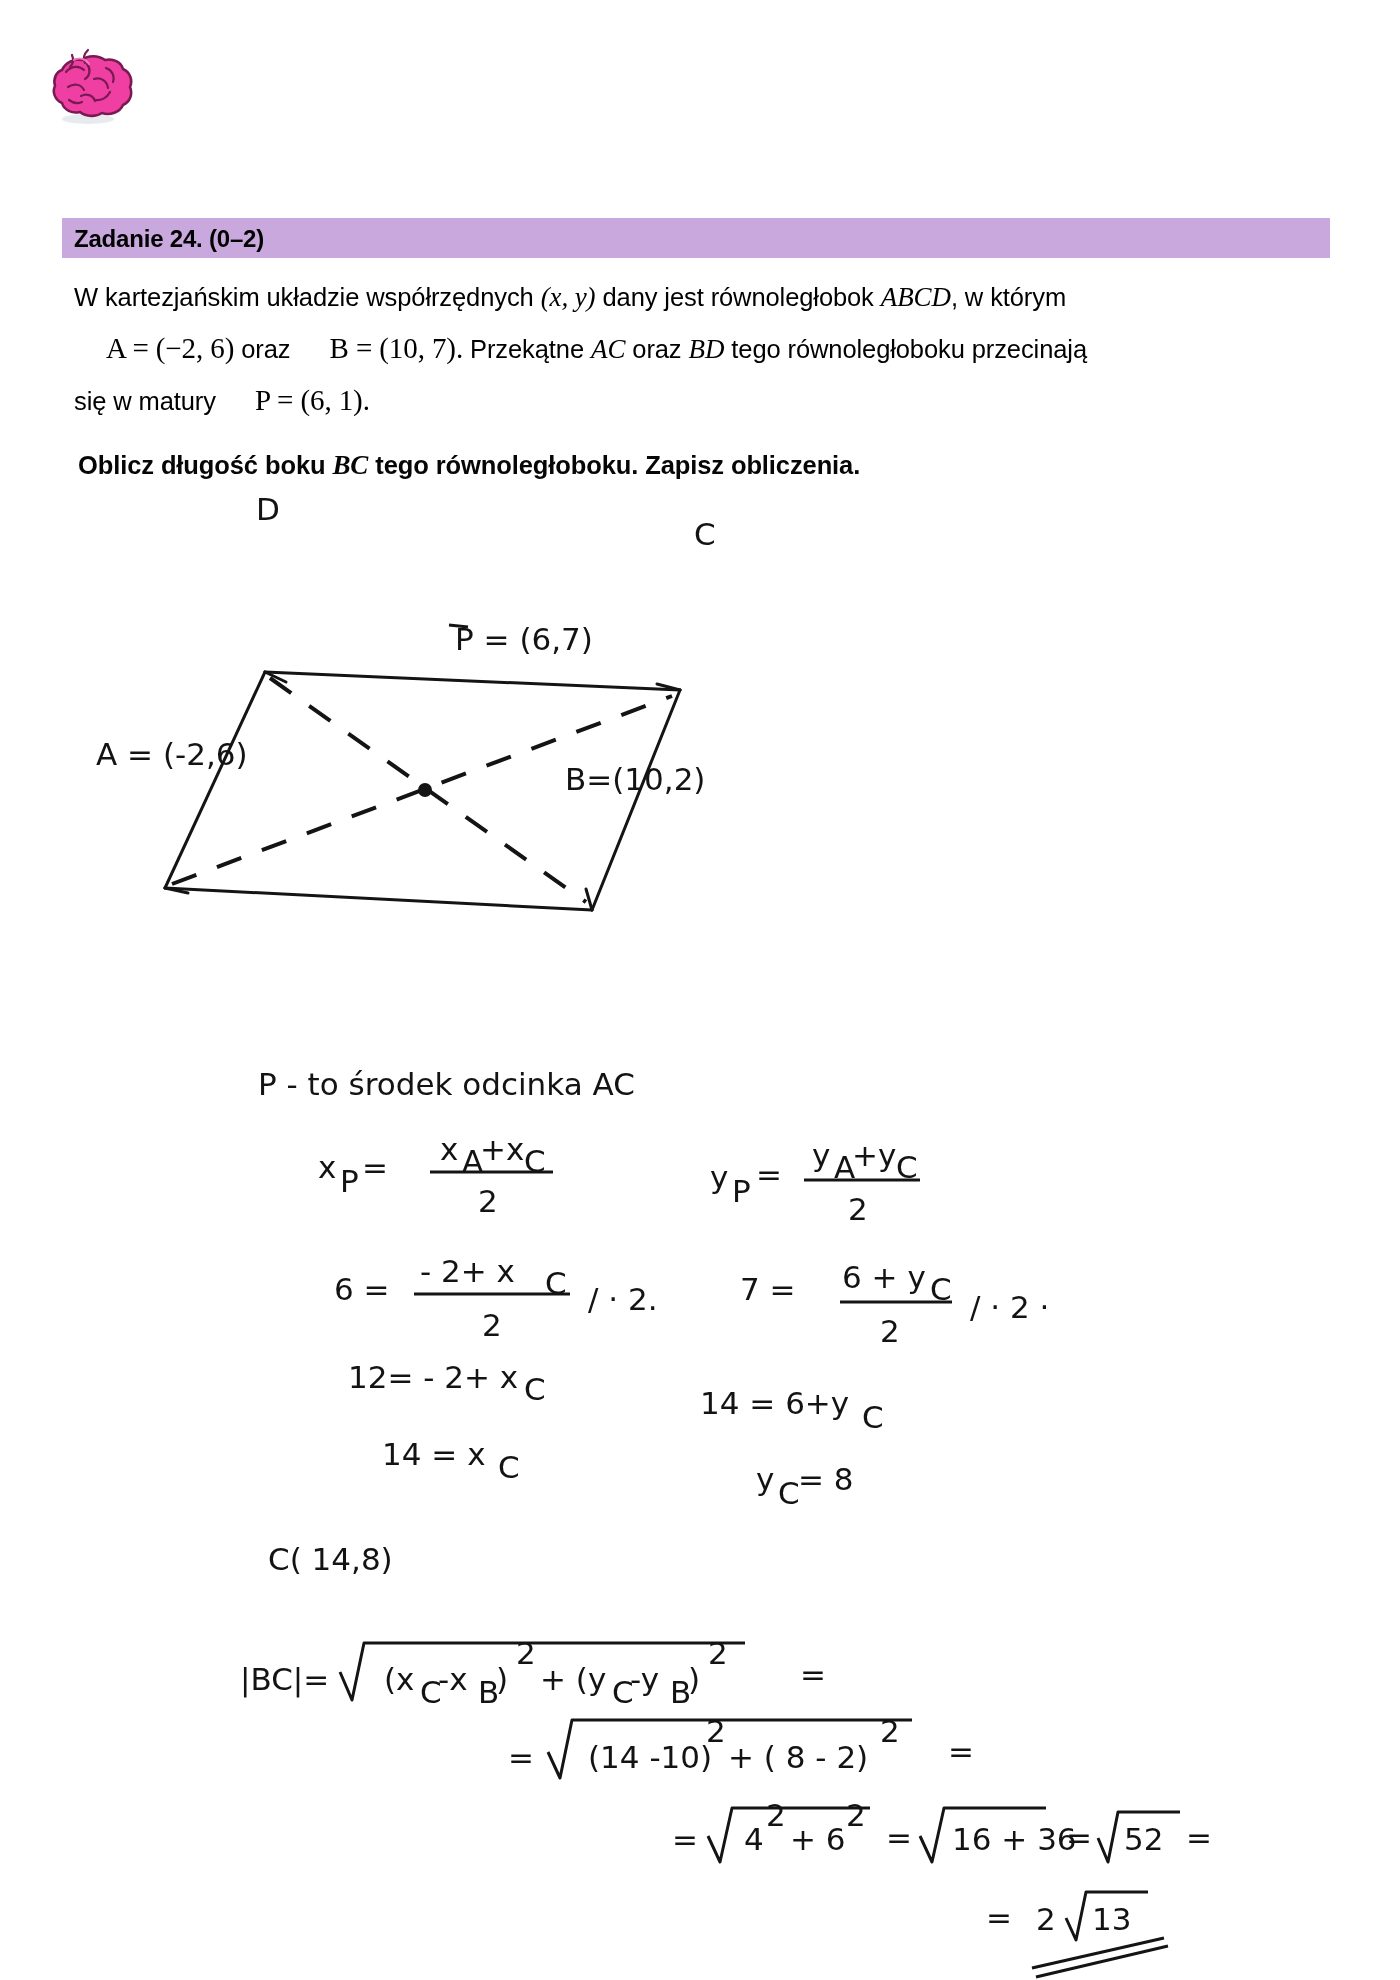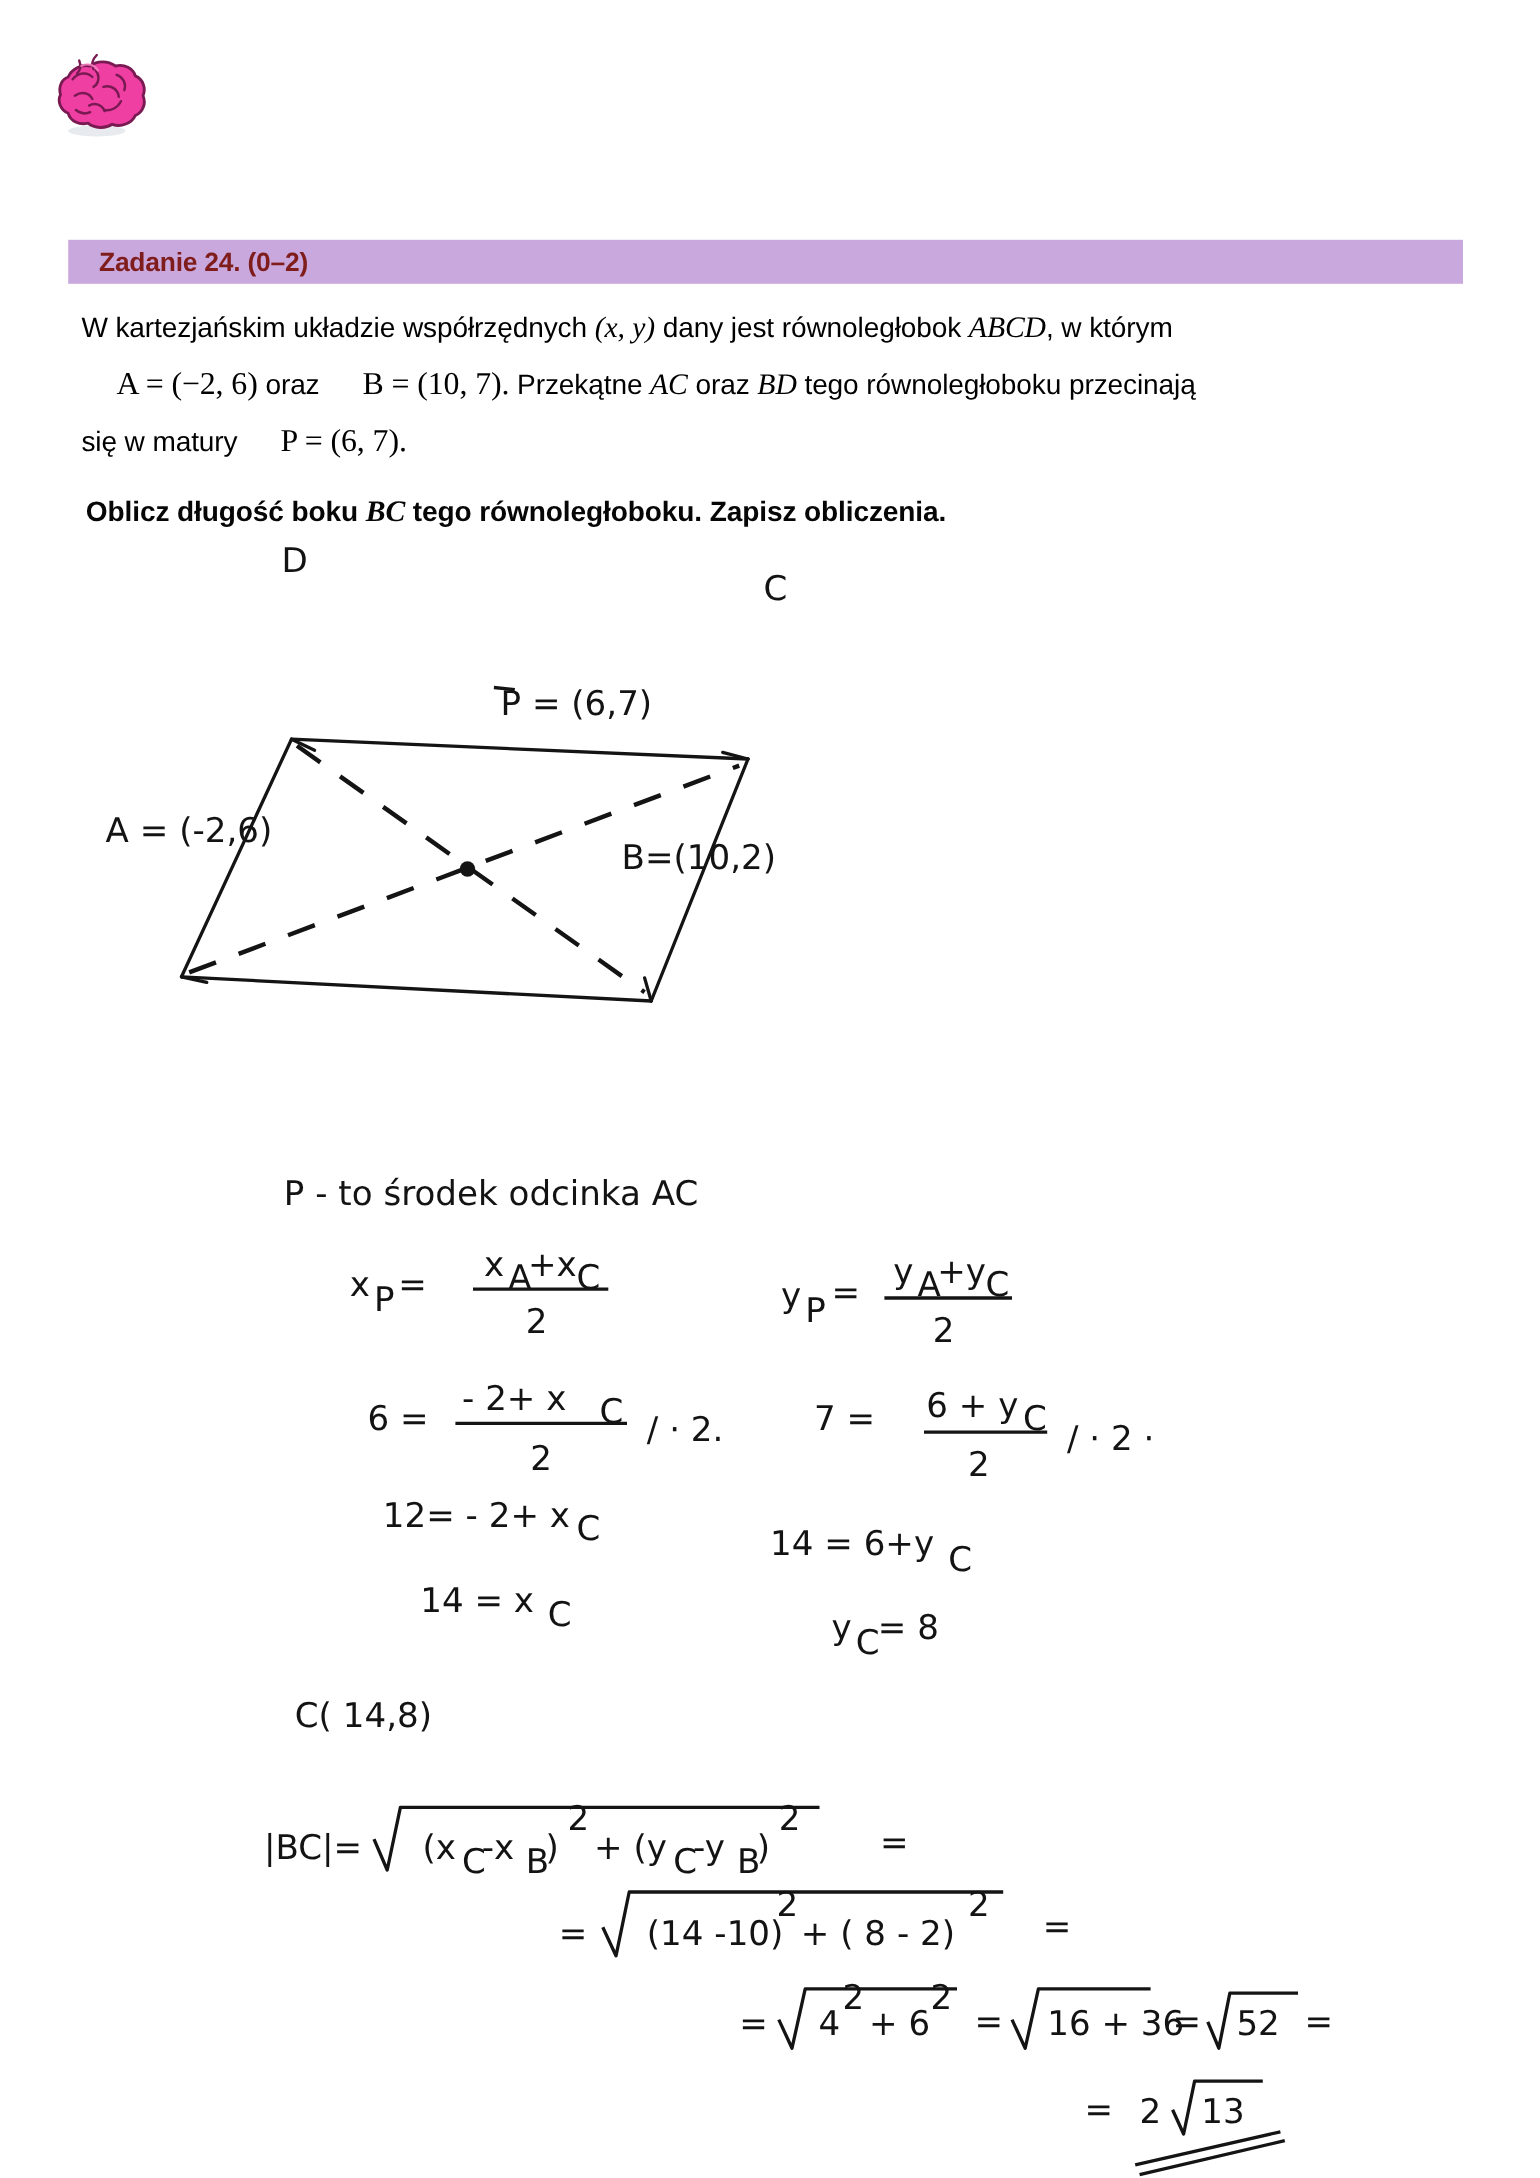--- a/index.html
+++ b/index.html
@@ -50,24 +50,24 @@
 
   
   #task-band {
     position: absolute;
     left: 62px; top: 218px;
     width: 1268px; height: 40px;
     background: #c9a8dd;
   }
   #task-band-label {
     position: absolute;
-    left: 28px; top: 7px;
+    left: 12px; top: 7px;
     font-size: 24px;
     font-weight: bold;
-    color: #7f1d1d;
+    color: #000000;
     letter-spacing: -0.2px;
   }
   #task-body {
     position: absolute;
     left: 74px; top: 272px;
     width: 1256px;
     font-size: 25.5px;
     line-height: 51px;
     color: #000000;
     letter-spacing: -0.1px;
@@ -153,21 +153,21 @@
   <span class="mathrm">A = (−2, 6)</span>
   <span>oraz</span>
   <span class="mathrm">B = (10, 7).</span>
   <span>Przekątne</span>
   <span class="mathit">AC</span>
   <span>oraz</span>
   <span class="mathit">BD</span>
   <span>tego równoległoboku przecinają</span>
   <br>
   <span>się w matury</span>
-  <span class="mathrm">P = (6, 7).</span>
+  <span class="mathrm">P = (6, 1).</span>
 </div>
 
 <div id="question-line">
   <span>Oblicz długość boku</span>
   <span class="mathit">BC</span>
   <span>tego równoległoboku. Zapisz obliczenia.</span>
 </div>
 
 <div id="handwork">
 

